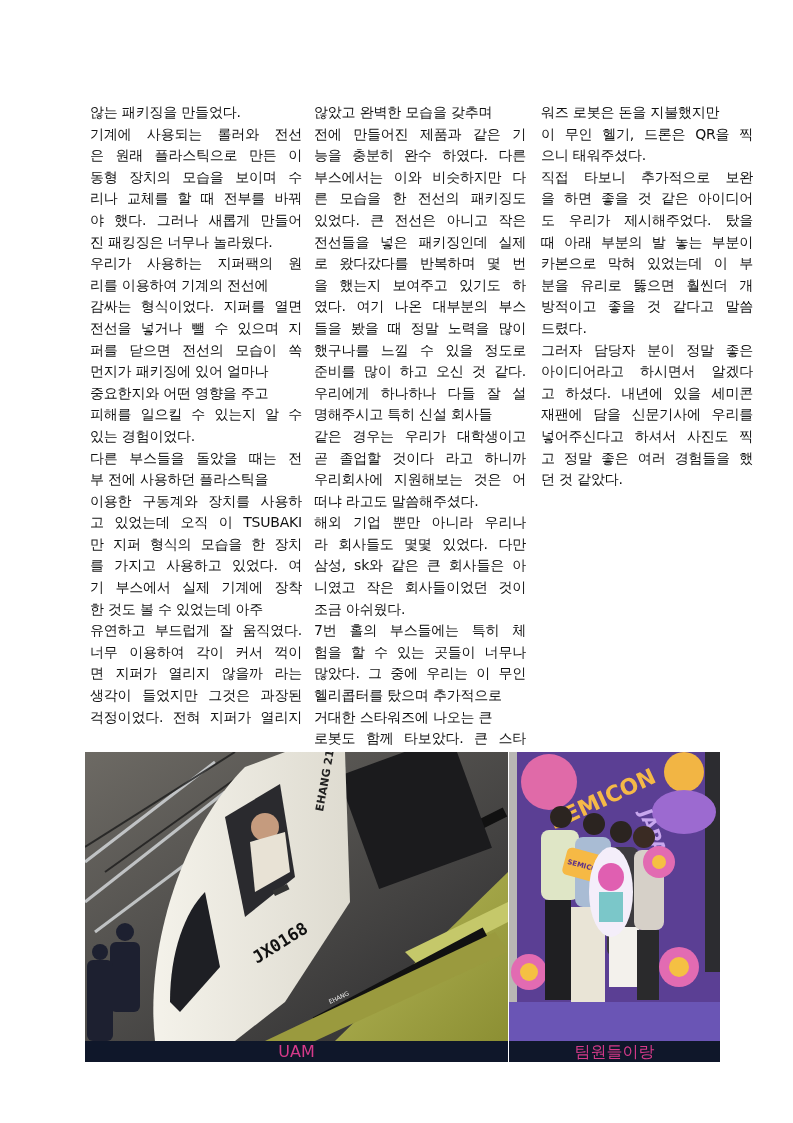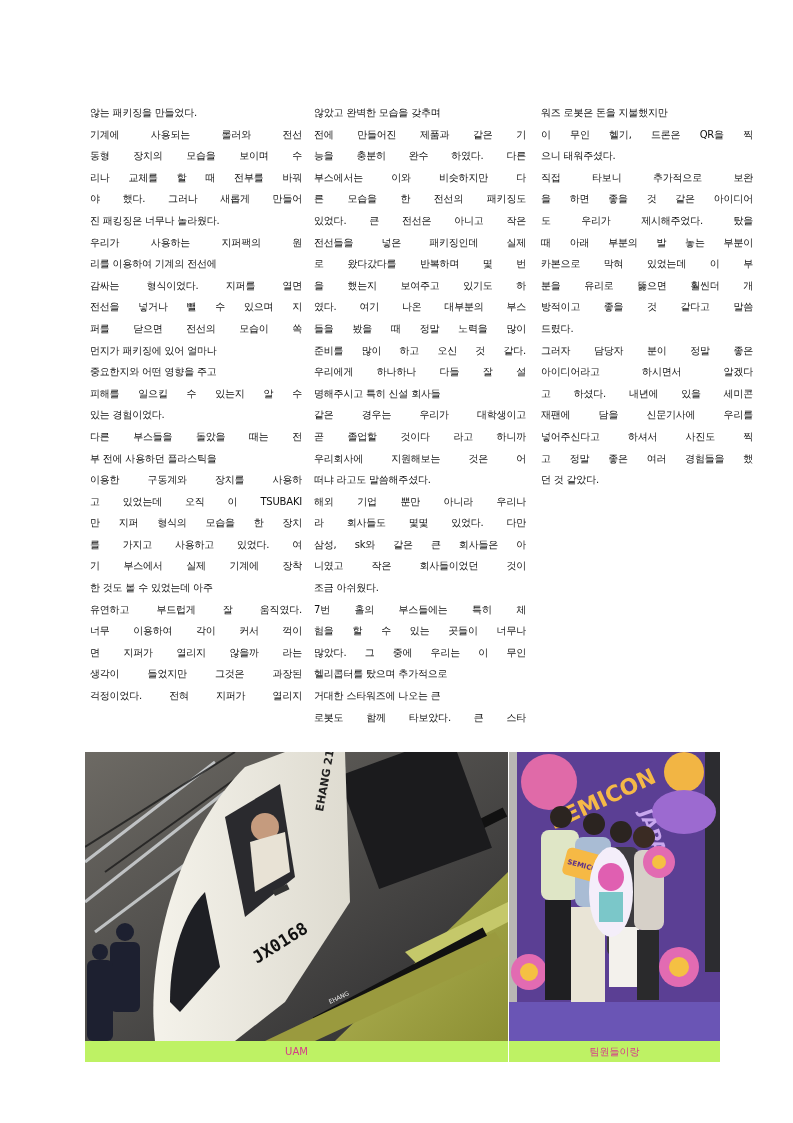--- a/index.html
+++ b/index.html
@@ -1,40 +1,41 @@
 <!DOCTYPE html>
 <html><head>
 <meta charset="utf-8">
 <style>
   html, body { margin:0; padding:0; background:#ffffff; }
   body { width:793px; height:1123px; position:relative; overflow:hidden;
          font-family:"DejaVu Sans", "Liberation Sans", sans-serif; color:#111; }
-  .col { position:absolute; top:102px; width:212px; font-size:10px;
+  .col { position:absolute; top:102px; width:212px; font-size:14px;
          line-height:21.6px; letter-spacing:-0.2px; word-break:keep-all; }
   .col .line { display:block; white-space:nowrap; text-align:justify; text-align-last:justify; }
   .col .line.last { text-align-last:left; }
   #col1 { left:90px; }
   #col2 { left:314px; }
   #col3 { left:515px;margin-left:26px; }
 
   .photos { position:absolute; top:752px; left:85px; width:635px; height:310px; }
   .photo { position:absolute; top:0; height:289px; overflow:hidden; }
   #photo-uam { left:0; width:423px; background:#3a3a3a; }
   #photo-team { left:424px; width:211px; background:#5a3f8e; }
-  .caption-bar { position:absolute; top:289px; height:21px; background:#bef264;
-                 color:#d63a8a; font-size:10px; text-align:center; line-height:21px; }
+  .caption-bar { position:absolute; top:289px; height:21px; background:#0f172a;
+                 color:#d63a8a; font-size:16px; text-align:center; line-height:21px; }
   #cap-uam { left:0; width:423px; }
   #cap-team { left:424px; width:211px; }
 </style>
 </head>
 <body>
 
 <div id="col1" class="col">
     <span class="line last">않는 패키징을 만들었다.</span>
     <span class="line"> 기계에 사용되는 롤러와 전선</span>
+    <span class="line">은 원래 플라스틱으로 만든 이</span>
     <span class="line">동형 장치의 모습을 보이며 수</span>
     <span class="line">리나 교체를 할 때 전부를 바꿔</span>
     <span class="line">야 했다. 그러나 새롭게 만들어</span>
     <span class="line last">진 패킹징은 너무나 놀라웠다.</span>
     <span class="line"> 우리가 사용하는 지퍼팩의 원</span>
     <span class="line last">리를 이용하여 기계의 전선에</span>
     <span class="line">감싸는 형식이었다. 지퍼를 열면</span>
     <span class="line">전선을 넣거나 뺄 수 있으며 지</span>
     <span class="line">퍼를 닫으면 전선의 모습이 쏙</span>
     <span class="line last">먼지가 패키징에 있어 얼마나</span>
@@ -60,20 +61,21 @@
     <span class="line">전에 만들어진 제품과 같은 기</span>
     <span class="line">능을 충분히 완수 하였다. 다른</span>
     <span class="line">부스에서는 이와 비슷하지만 다</span>
     <span class="line">른 모습을 한 전선의 패키징도</span>
     <span class="line">있었다. 큰 전선은 아니고 작은</span>
     <span class="line">전선들을 넣은 패키징인데 실제</span>
     <span class="line">로 왔다갔다를 반복하며 몇 번</span>
     <span class="line">을 했는지 보여주고 있기도 하</span>
     <span class="line">였다. 여기 나온 대부분의 부스</span>
     <span class="line">들을 봤을 때 정말 노력을 많이</span>
+    <span class="line">했구나를 느낄 수 있을 정도로</span>
     <span class="line">준비를 많이 하고 오신 것 같다.</span>
     <span class="line">우리에게 하나하나 다들 잘 설</span>
     <span class="line last">명해주시고 특히 신설 회사들</span>
     <span class="line">같은 경우는 우리가 대학생이고</span>
     <span class="line">곧 졸업할 것이다 라고 하니까</span>
     <span class="line">우리회사에 지원해보는 것은 어</span>
     <span class="line last">떠냐 라고도 말씀해주셨다.</span>
     <span class="line"> 해외 기업 뿐만 아니라 우리나</span>
     <span class="line">라 회사들도 몇몇 있었다. 다만</span>
     <span class="line">삼성, sk와 같은 큰 회사들은 아</span>

